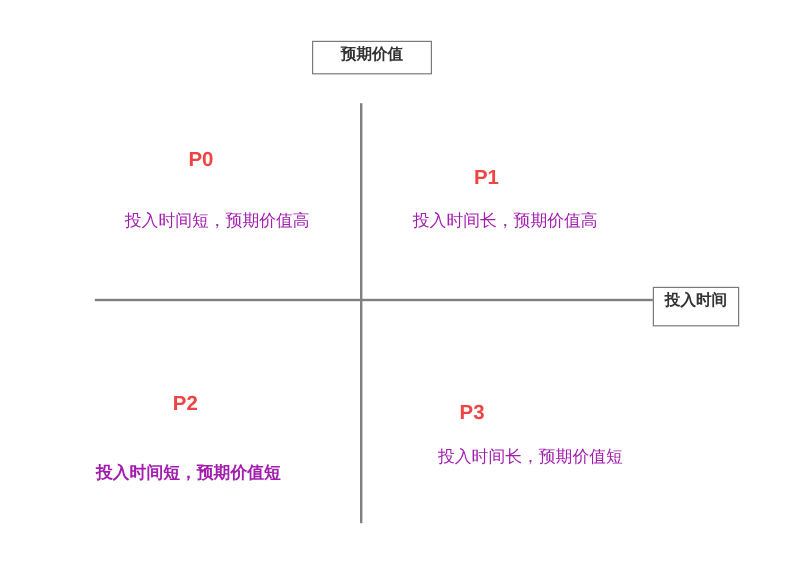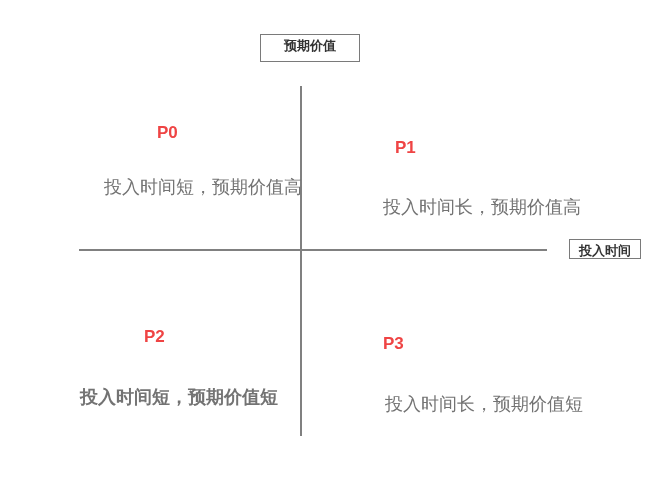--- a/index.html
+++ b/index.html
@@ -5,37 +5,37 @@
   html, body { margin: 0; padding: 0; background: #ffffff; }
   body { width: 666px; height: 478px; position: relative; overflow: hidden;
          font-family: "DejaVu Sans", "Liberation Sans", sans-serif; color: #333333; }
   .axis-box { position: absolute; border: 1px solid #7a7a7a; background: #fff;
               font-size: 13px; font-weight: bold; color: #333; text-align: center;
               box-sizing: border-box; line-height: 22px; }
   .vline { position: absolute; left: 300px; top: 86px; width: 2px; height: 350px; background: #808080; }
   .hline { position: absolute; left: 79px; top: 249px; width: 468px; height: 2px; background: #808080; }
   .qtitle { position: absolute; font-size: 17px; font-weight: bold; color: #ef4444;
             font-family: "Liberation Sans", "DejaVu Sans", sans-serif; }
-  .qdesc { position: absolute; font-size: 18px; color: #737373; white-space: nowrap; }
+  .qdesc { position: absolute; font-size: 14px; color: #a21caf; white-space: nowrap; }
 </style>
 </head>
 <body>
 
 <div>
   <div class="axis-box" style="left:260px; top:34px; width:100px; height:28px;">预期价值</div>
 
   <div class="vline"></div>
   <div class="hline"></div>
 
-  <div class="axis-box" style="left:569px; top:239px; width:72px; height:20px;">投入时间</div>
+  <div class="axis-box" style="left:544px; top:239px; width:72px; height:33px;">投入时间</div>
 
   <div class="qtitle" style="left:157px; top:123px;">P0</div>
   <div class="qdesc" style="left:104px; top:175px;">投入时间短，预期价值高</div>
 
   <div class="qtitle" style="left:395px; top:138px;text-align:right;">P1</div>
-  <div class="qdesc" style="left:383px; top:175px;margin-top:20px;">投入时间长，预期价值高</div>
+  <div class="qdesc" style="left:344px; top:175px;">投入时间长，预期价值高</div>
 
   <div class="qtitle" style="left:144px; top:327px;">P2</div>
   <div class="qdesc" style="left:80px; top:385px;font-weight:bold;">投入时间短，预期价值短</div>
 
   <div class="qtitle" style="left:383px; top:334px;">P3</div>
-  <div class="qdesc" style="left:365px; top:392px;margin-left:20px;">投入时间长，预期价值短</div>
+  <div class="qdesc" style="left:365px; top:372px;">投入时间长，预期价值短</div>
 </div>
 
 </body></html>

